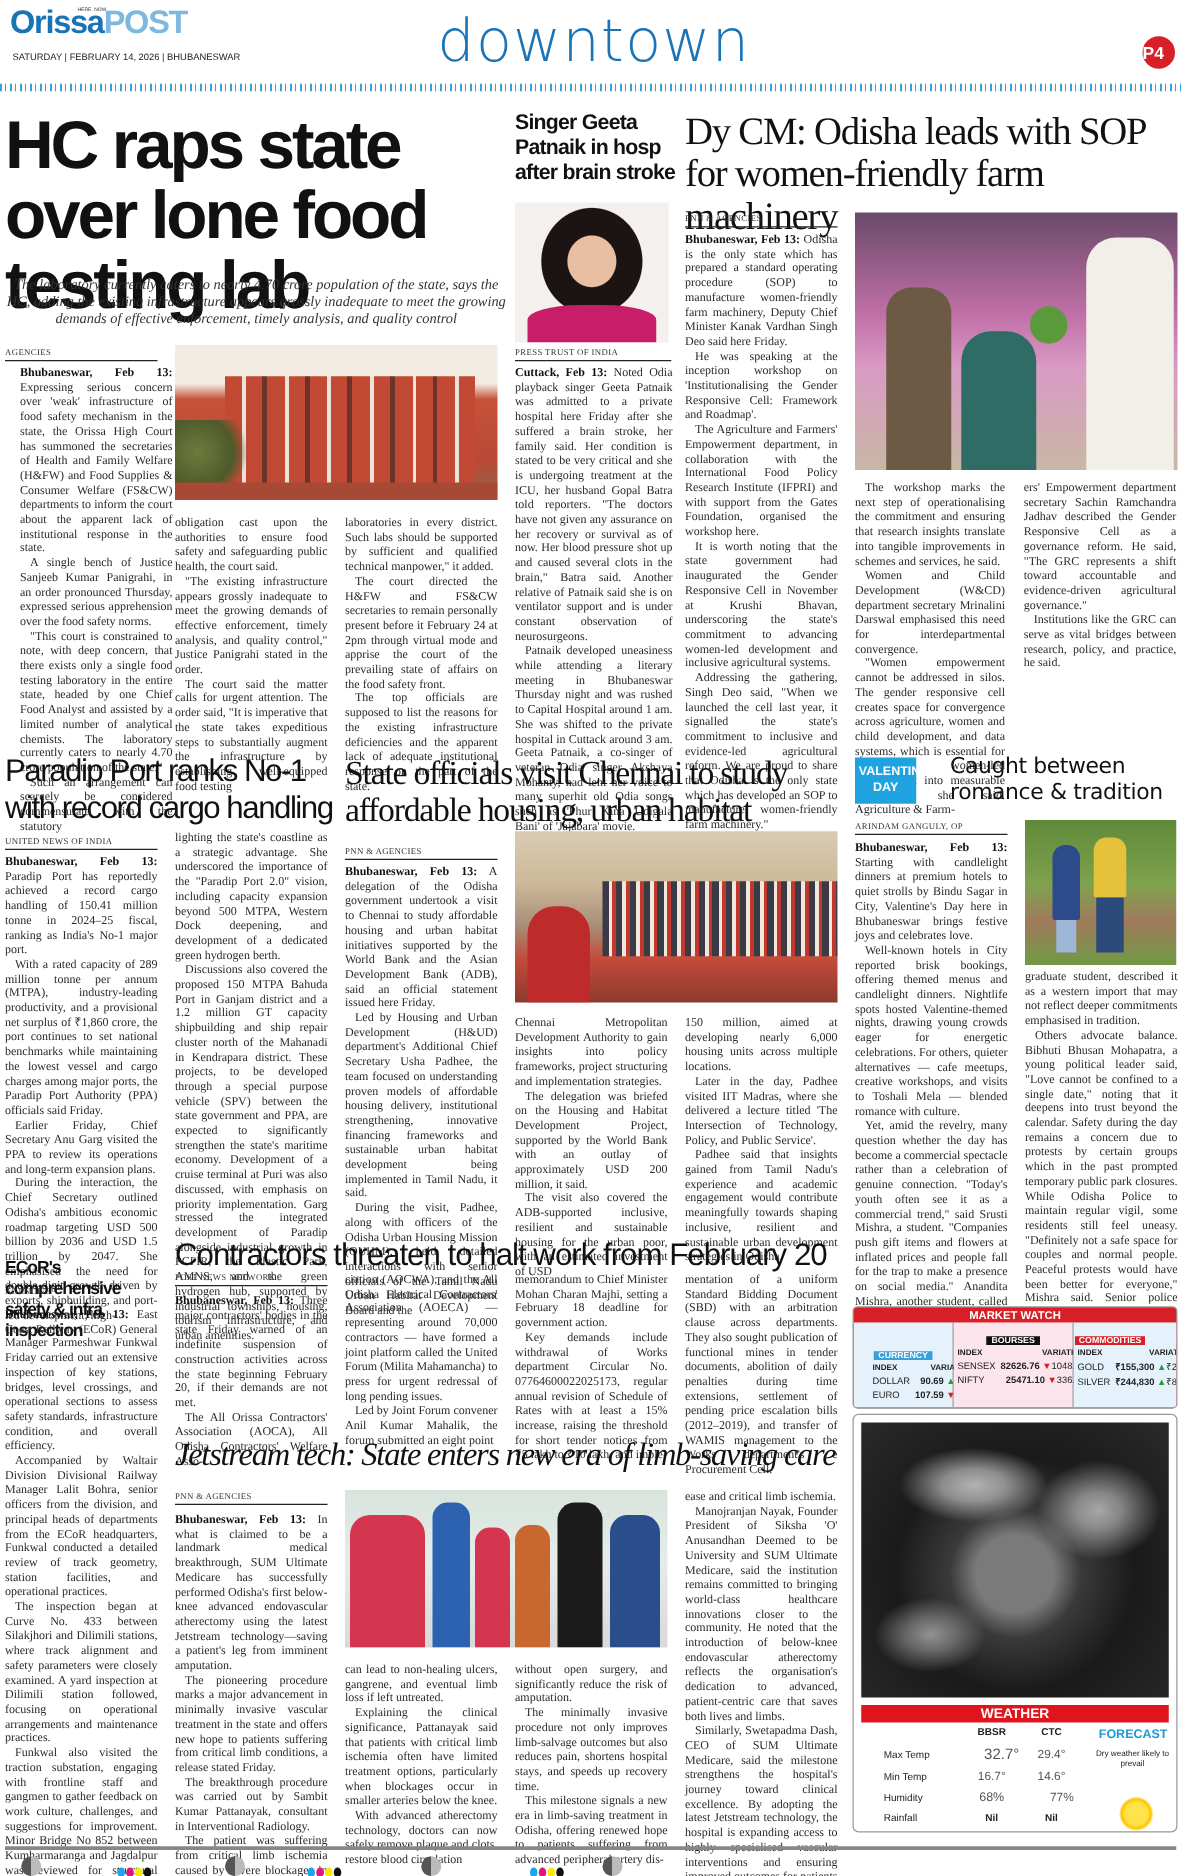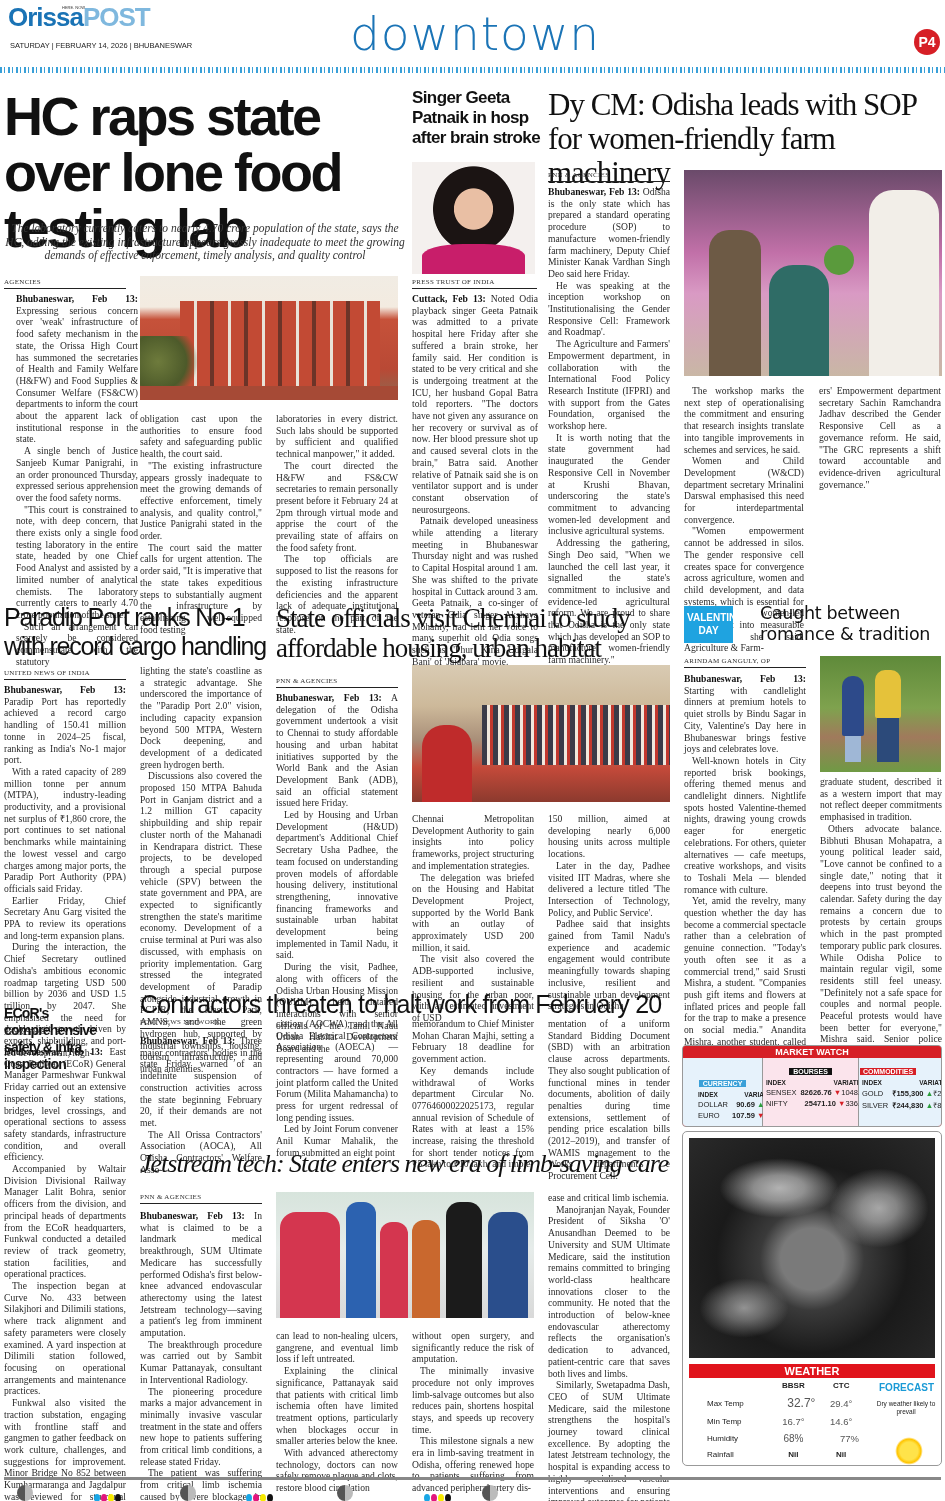--- a/index.html
+++ b/index.html
@@ -26,21 +26,21 @@
 </head>
 <body>
 
 <div class="abs" style="left:0;top:0;width:945px;height:70px">
   <div class="abs" style="left:8px;top:2px">
     <span class="logo-orissa">Orissa</span><span class="logo-post">POST</span>
     <span class="abs" style="left:54px;top:3px;font-size:4px;font-family:'Liberation Sans',sans-serif;color:#333;white-space:nowrap">HERE. NOW</span>
   </div>
   <div class="abs" style="left:10px;top:41px;font-family:'Liberation Sans',sans-serif;font-size:7.5px;color:#222;white-space:nowrap">SATURDAY | FEBRUARY 14, 2026 | BHUBANESWAR</div>
   <div class="abs" style="left:325px;top:6px;width:300px;text-align:center;font-family:'DejaVu Sans',sans-serif;font-weight:200;font-size:47px;color:#1b74b6;letter-spacing:1px;line-height:56px">downtown</div>
-  <div class="abs" style="left:914px;top:29px;width:26px;height:26px;border-radius:50%;background:#d61f26;color:#fff;text-align:center;font-family:'Liberation Sans',sans-serif;font-weight:bold;font-size:14px;line-height:26px"><span>P4</span></div>
+  <div class="abs" style="left:914px;top:29px;width:26px;height:26px;border-radius:50%;background:#d61f26;color:#fff;text-align:left;font-family:'Liberation Sans',sans-serif;font-weight:bold;font-size:14px;line-height:26px"><span>P4</span></div>
   <div class="abs dotline" style="left:0;top:67px;width:945px"></div>
 </div>
 
 <div class="abs head-cond" style="left:4px;top:88px;width:405px;font-size:54px;line-height:56px;letter-spacing:-2.5px">HC raps state over lone food testing lab</div>
 <div class="abs" style="left:4px;top:222px;width:402px;font-family:'Liberation Serif',serif;font-style:italic;font-size:11.5px;line-height:13.5px;text-align:center;color:#333">The laboratory currently caters to nearly 4.70 crore population of the state, says the HC, adding the existing infrastructure appears grossly inadequate to meet the growing demands of effective enforcement, timely analysis, and quality control</div>
 <div class="abs byline" style="left:4px;top:278px;width:122px">AGENCIES</div>
 <div class="abs col" style="left:16px;top:293px;width:122px">
   <p class="first"><b>Bhubaneswar, Feb 13:</b> Expressing serious concern over 'weak' infrastructure of food safety mechanism in the state, the Orissa High Court has summoned the secretaries of Health and Family Welfare (H&amp;FW) and Food Supplies &amp; Consumer Welfare (FS&amp;CW) departments to inform the court about the apparent lack of institutional response in the state.</p>
   <p>A single bench of Justice Sanjeeb Kumar Panigrahi, in an order pronounced Thursday, expressed serious apprehension over the food safety norms.</p>
   <p>"This court is constrained to note, with deep concern, that there exists only a single food testing laboratory in the entire state, headed by one Chief Food Analyst and assisted by a limited number of analytical chemists. The laboratory currently caters to nearly 4.70 crore population of the state."</p>
@@ -87,20 +87,21 @@
   <div class="abs" style="left:185px;top:20px;width:70px;height:186px;background:#f2eee8;border-radius:24px 24px 0 0"></div>
   <div class="abs" style="left:140px;top:75px;width:30px;height:30px;border-radius:50%;background:#5a9a3c"></div>
 </div>
 <div class="abs col" style="left:684px;top:385px;width:120px">
   <p>The workshop marks the next step of operationalising the commitment and ensuring that research insights translate into tangible improvements in schemes and services, he said.</p>
   <p>Women and Child Development (W&amp;CD) department secretary Mrinalini Darswal emphasised this need for interdepartmental convergence.</p>
   <p>"Women empowerment cannot be addressed in silos. The gender responsive cell creates space for convergence across agriculture, women and child development, and data systems, which is essential for translating women-led development into measurable outcomes," she said. Agriculture &amp; Farm-</p>
 </div>
 <div class="abs col" style="left:819px;top:385px;width:122px">
   <p class="first">ers' Empowerment department secretary Sachin Ramchandra Jadhav described the Gender Responsive Cell as a governance reform. He said, "The GRC represents a shift toward accountable and evidence-driven agricultural governance."</p>
+  <p>Institutions like the GRC can serve as vital bridges between research, policy, and practice, he said.</p>
 </div>
 
 <div class="abs head-cond" style="left:4px;top:603px;width:265px;font-size:25px;line-height:29px;font-weight:normal;letter-spacing:-1.2px">Paradip Port ranks No-1 with record cargo handling</div>
 <div class="abs byline" style="left:4px;top:669px;width:122px">UNITED NEWS OF INDIA</div>
 <div class="abs col" style="left:4px;top:684px;width:122px">
   <p class="first"><b>Bhubaneswar, Feb 13:</b> Paradip Port has reportedly achieved a record cargo handling of 150.41 million tonne in 2024–25 fiscal, ranking as India's No-1 major port.</p>
   <p>With a rated capacity of 289 million tonne per annum (MTPA), industry-leading productivity, and a provisional net surplus of ₹1,860 crore, the port continues to set national benchmarks while maintaining the lowest vessel and cargo charges among major ports, the Paradip Port Authority (PPA) officials said Friday.</p>
   <p>Earlier Friday, Chief Secretary Anu Garg visited the PPA to review its operations and long-term expansion plans.</p>
   <p>During the interaction, the Chief Secretary outlined Odisha's ambitious economic roadmap targeting USD 500 billion by 2036 and USD 1.5 trillion by 2047. She emphasised the need for double-digit growth driven by exports, shipbuilding, and port-led development, high-</p>
 </div>
@@ -176,22 +177,22 @@
   <p>Key demands include withdrawal of Works department Circular No. 07764600022025173, regular annual revision of Schedule of Rates with at least a 15% increase, raising the threshold for short tender notices from ₹5 lakh to ₹10 lakh, and imple-</p>
 </div>
 <div class="abs col" style="left:548px;top:1018px;width:122px">
   <p class="first">mentation of a uniform Standard Bidding Document (SBD) with an arbitration clause across departments. They also sought publication of functional mines in tender documents, abolition of daily penalties during time extensions, settlement of pending price escalation bills (2012–2019), and transfer of WAMIS management to the Works department's e Procurement Cell.</p>
 </div>
 
 <div class="abs head-serif" style="left:140px;top:1148px;width:540px;font-style:italic;font-size:26px;line-height:32px;letter-spacing:-1px">Jetstream tech: State enters new era of limb-saving care</div>
 <div class="abs byline" style="left:140px;top:1193px;width:122px">PNN &amp; AGENCIES</div>
 <div class="abs col" style="left:140px;top:1210px;width:122px">
   <p class="first"><b>Bhubaneswar, Feb 13:</b> In what is claimed to be a landmark medical breakthrough, SUM Ultimate Medicare has successfully performed Odisha's first below-knee advanced endovascular atherectomy using the latest Jetstream technology—saving a patient's leg from imminent amputation.</p>
+  <p>The pioneering procedure marks a major advancement in minimally invasive vascular treatment in the state and offers new hope to patients suffering from critical limb conditions, a release stated Friday.</p>
   <p>The breakthrough procedure was carried out by Sambit Kumar Pattanayak, consultant in Interventional Radiology.</p>
-  <p>The pioneering procedure marks a major advancement in minimally invasive vascular treatment in the state and offers new hope to patients suffering from critical limb conditions, a release stated Friday.</p>
   <p>The patient was suffering from critical limb ischemia caused by severe blockages in the arteries below the knee—a life-threatening condition that</p>
 </div>
 <div class="abs photo" style="left:276px;top:1192px;width:258px;height:126px;background:linear-gradient(180deg,#d7e4dc 0%,#e6ecea 45%,#d9d9d9 100%)">
   <div class="abs" style="left:4px;top:20px;width:60px;height:106px;background:#d4364f;border-radius:16px 16px 0 0"></div>
   <div class="abs" style="left:70px;top:10px;width:30px;height:116px;background:#2c62b0;border-radius:12px 12px 0 0"></div>
   <div class="abs" style="left:104px;top:30px;width:28px;height:96px;background:#d4364f;border-radius:12px 12px 0 0"></div>
   <div class="abs" style="left:136px;top:28px;width:28px;height:98px;background:#c9682e;border-radius:12px 12px 0 0"></div>
   <div class="abs" style="left:170px;top:10px;width:36px;height:116px;background:#1b1b1b;border-radius:14px 14px 0 0"></div>
   <div class="abs" style="left:212px;top:20px;width:40px;height:106px;background:#2a4e8c;border-radius:14px 14px 0 0"></div>
 </div>

